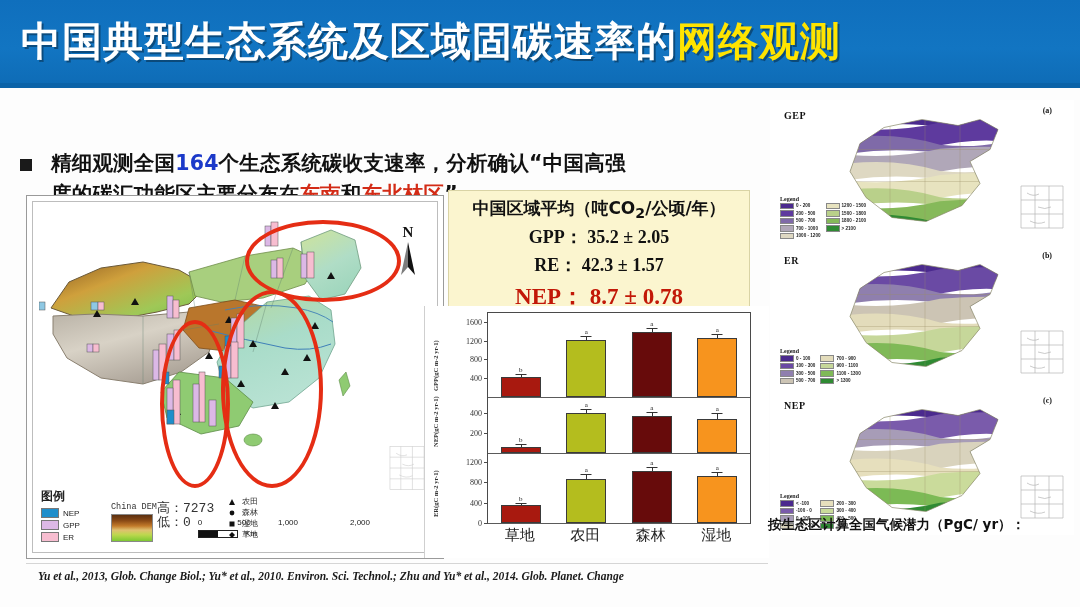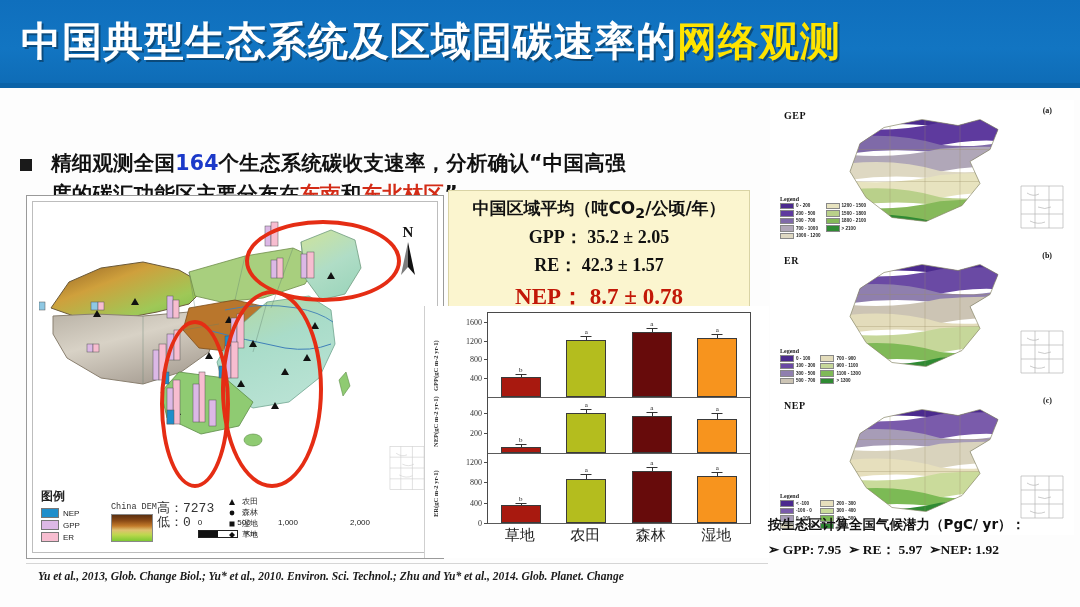--- a/index.html
+++ b/index.html
@@ -684,23 +684,18 @@
         <svg class="inset" viewBox="0 0 48 48">
           <g stroke="#b5b5b5" stroke-width="0.7" fill="none">
             <path d="M3,3 H45 V45 H3 Z M3,17 H45 M3,31 H45 M17,3 V45 M31,3 V45 M9,10 q6,4 12,1 M20,24 q7,3 13,0 M12,38 q8,4 15,1"></path>
           </g>
         </svg>
       </div>
     </div>
 
   <div class="concl">
     <div class="cl1">按生态区计算全国气候潜力（PgC/ yr）：</div>
-    <div class="cl2">
-      <span>➢ GPP: 7.95</span>
-      <span>➢ RE： 5.97</span>
-      <span>➢NEP: 1.92</span>
-    </div>
   </div>
 
   <div class="divider"></div>
   <div class="cite">Yu et al., 2013, Glob. Change Biol.; Yu* et al., 2010. Environ. Sci. Technol.;  Zhu and Yu* et al., 2014. Glob. Planet. Change</div>
 
 </div>
 
 </body></html>

